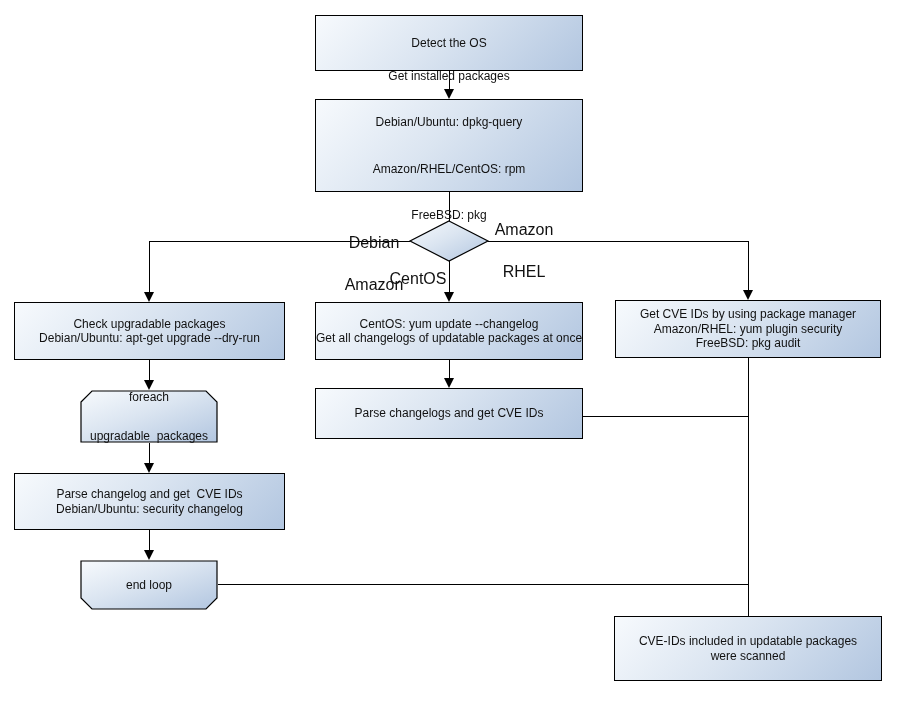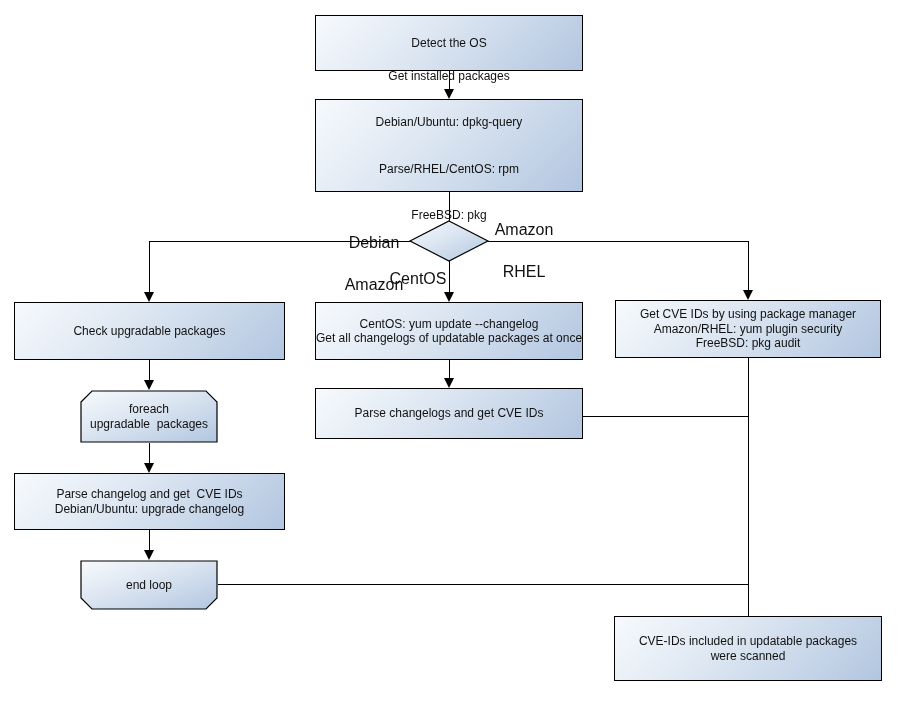--- a/index.html
+++ b/index.html
@@ -119,31 +119,32 @@
   </div>
   <div class="edge-label" style="left:388px;top:272px;width:60px;">CentOS</div>
 
   <div class="node" style="left:315px;top:15px;width:268px;height:56px;">
     <div class="ln">Detect the OS</div>
   </div>
 
   <div class="node" style="left:315px;top:99px;width:268px;height:93px;gap:32px;">
     <div class="ln">Get installed packages</div>
     <div class="ln">Debian/Ubuntu: dpkg-query</div>
-    <div class="ln">Parse/RHEL/CentOS: rpm</div>
+    <div class="ln">Amazon/RHEL/CentOS: rpm</div>
     <div class="ln">FreeBSD: pkg</div>
   </div>
 
   <div class="node" style="left:14px;top:302px;width:271px;height:58px;">
     <div class="ln">Check upgradable packages</div>
+    <div class="ln">Debian/Ubuntu: apt-get upgrade --dry-run</div>
   </div>
 
   <div class="node" style="left:14px;top:473px;width:271px;height:57px;">
     <div class="ln">Parse changelog and get  CVE IDs</div>
-    <div class="ln">Debian/Ubuntu: upgrade changelog</div>
+    <div class="ln">Debian/Ubuntu: security changelog</div>
   </div>
 
   <div class="node" style="left:315px;top:302px;width:268px;height:58px;">
     <div class="ln">CentOS: yum update --changelog</div>
     <div class="ln">Get all changelogs of updatable packages at once</div>
   </div>
 
   <div class="node" style="left:315px;top:388px;width:268px;height:51px;">
     <div class="ln">Parse changelogs and get CVE IDs</div>
   </div>
@@ -155,21 +156,21 @@
   </div>
 
   <div class="node" style="left:614px;top:616px;width:268px;height:65px;">
     <div class="ln">CVE-IDs included in updatable packages</div>
     <div class="ln">were scanned</div>
   </div>
 
   <svg class="shape" style="left:80px;top:390px;" width="138" height="53">
     <polygon points="1,12 12,1 126,1 137,12 137,52 1,52" fill="url(#nodeGrad)" stroke="#000" stroke-width="1.2"></polygon>
   </svg>
-  <div class="shape-text" style="left:80px;top:390px;width:138px;height:53px;">
+  <div class="shape-text" style="left:80px;top:390px;width:138px;height:53px;justify-content:space-between;">
     <div class="ln">foreach</div>
     <div class="ln">upgradable  packages</div>
   </div>
 
   <svg class="shape" style="left:80px;top:560px;" width="138" height="50">
     <polygon points="1,1 137,1 137,38 126,49 12,49 1,38" fill="url(#nodeGrad)" stroke="#000" stroke-width="1.2"></polygon>
   </svg>
   <div class="shape-text" style="left:80px;top:560px;width:138px;height:50px;border-radius:14px;">
     <div class="ln">end loop</div>
   </div>

